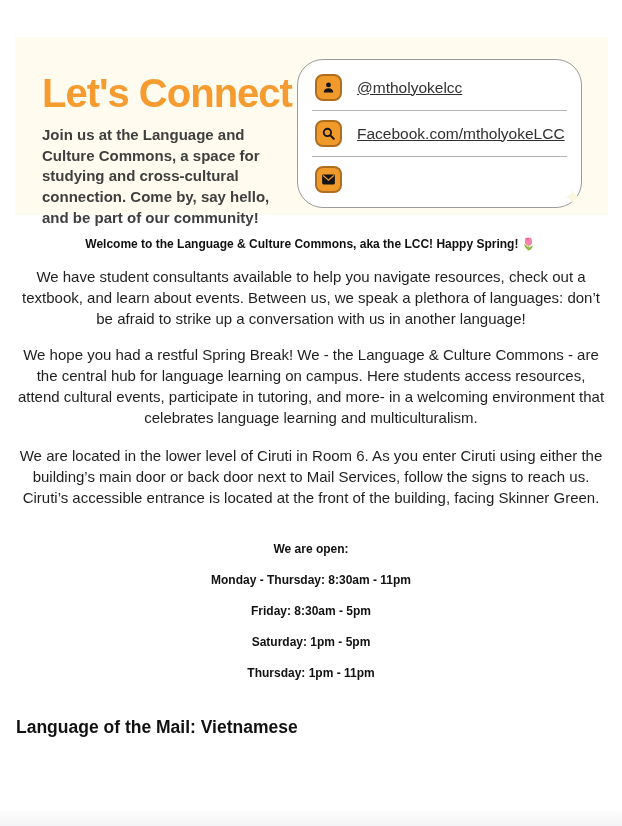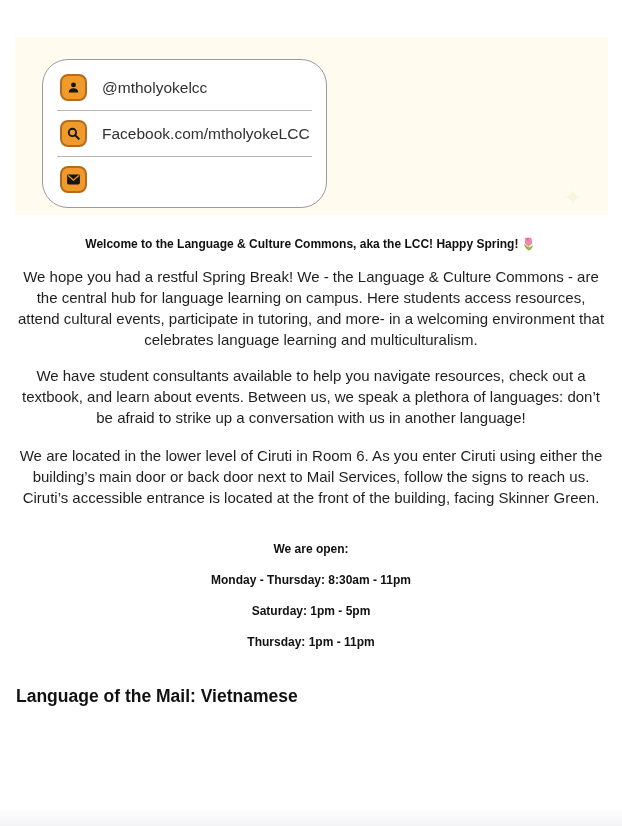--- a/index.html
+++ b/index.html
@@ -59,21 +59,21 @@
     height: 27px;
     flex: 0 0 27px;
     background: #F09A2B;
     border: 2px solid #AE6E1E;
     border-radius: 8px;
     display: flex;
     align-items: center;
     justify-content: center;
   }
   .icon-box svg { width: 17px; height: 17px; display: block; }
-  .contact-label { font-size: 15.5px; color: #313131; }
+  .contact-label { font-size: 15.5px; color: #313131; text-decoration: underline; }
   .card-divider { border-top: 1px solid #B5B5B5; margin: 0 1px; }
   .sparkle {
     position: absolute;
     right: 26px;
     bottom: 6px;
     font-size: 22px;
     color: #FBF5DE;
     pointer-events: none;
     line-height: 1;
   }
@@ -112,20 +112,24 @@
     height: 16px;
     background: linear-gradient(180deg, #fdfdfd, #f4f4f6);
   }
 </style>
 </head>
 <body>
 
 <div class="page">
 
   <div class="banner">
+    <div class="banner-left">
+      <h1 class="banner-title">Let's Connect</h1>
+      <p class="banner-desc">Join us at the Language and Culture Commons, a space for studying and cross-cultural connection. Come by, say hello, and be part of our community!</p>
+    </div>
 
     <div class="contact-card">
       <div class="contact-row">
         <span class="icon-box">
           <svg viewBox="0 0 24 24" aria-hidden="true">
             <circle cx="12" cy="8.3" r="3.4" fill="#151515"></circle>
             <path d="M5.2 19c0-3.9 3.1-6 6.8-6s6.8 2.1 6.8 6z" fill="#151515"></path>
           </svg>
         </span>
         <span class="contact-label">@mtholyokelcc</span>
@@ -152,27 +156,28 @@
         </span>
       </div>
     </div>
 
     <span class="sparkle">✦</span>
   </div>
 
   <div class="content">
     <h2 class="welcome-heading">Welcome to the Language &amp; Culture Commons, aka the LCC! Happy Spring! 🌷</h2>
 
+    <p class="body-text">We have student consultants available to help you navigate resources, check out a textbook, and learn about events. Between us, we speak a plethora of languages: don’t be afraid to strike up a conversation with us in another language!</p>
     <p class="body-text">We hope you had a restful Spring Break! We - the Language &amp; Culture Commons - are the central hub for language learning on campus. Here students access resources, attend cultural events, participate in tutoring, and more- in a welcoming environment that celebrates language learning and multiculturalism.</p>
-    <p class="body-text">We have student consultants available to help you navigate resources, check out a textbook, and learn about events. Between us, we speak a plethora of languages: don’t be afraid to strike up a conversation with us in another language!</p>
     <p class="body-text extra-gap">We are located in the lower level of Ciruti in Room 6. As you enter Ciruti using either the building’s main door or back door next to Mail Services, follow the signs to reach us. Ciruti’s accessible entrance is located at the front of the building, facing Skinner Green.</p>
 
     <div class="hours">
       <p>We are open:</p>
       <p>Monday - Thursday: 8:30am - 11pm</p>
+      <p>Friday: 8:30am - 5pm</p>
       <p>Saturday: 1pm - 5pm</p>
       <p>Thursday: 1pm - 11pm</p>
     </div>
 
     <h2 class="section-heading">Language of the Mail: Vietnamese</h2>
   </div>
 
   <div class="bottom-strip"></div>
 </div>
 

